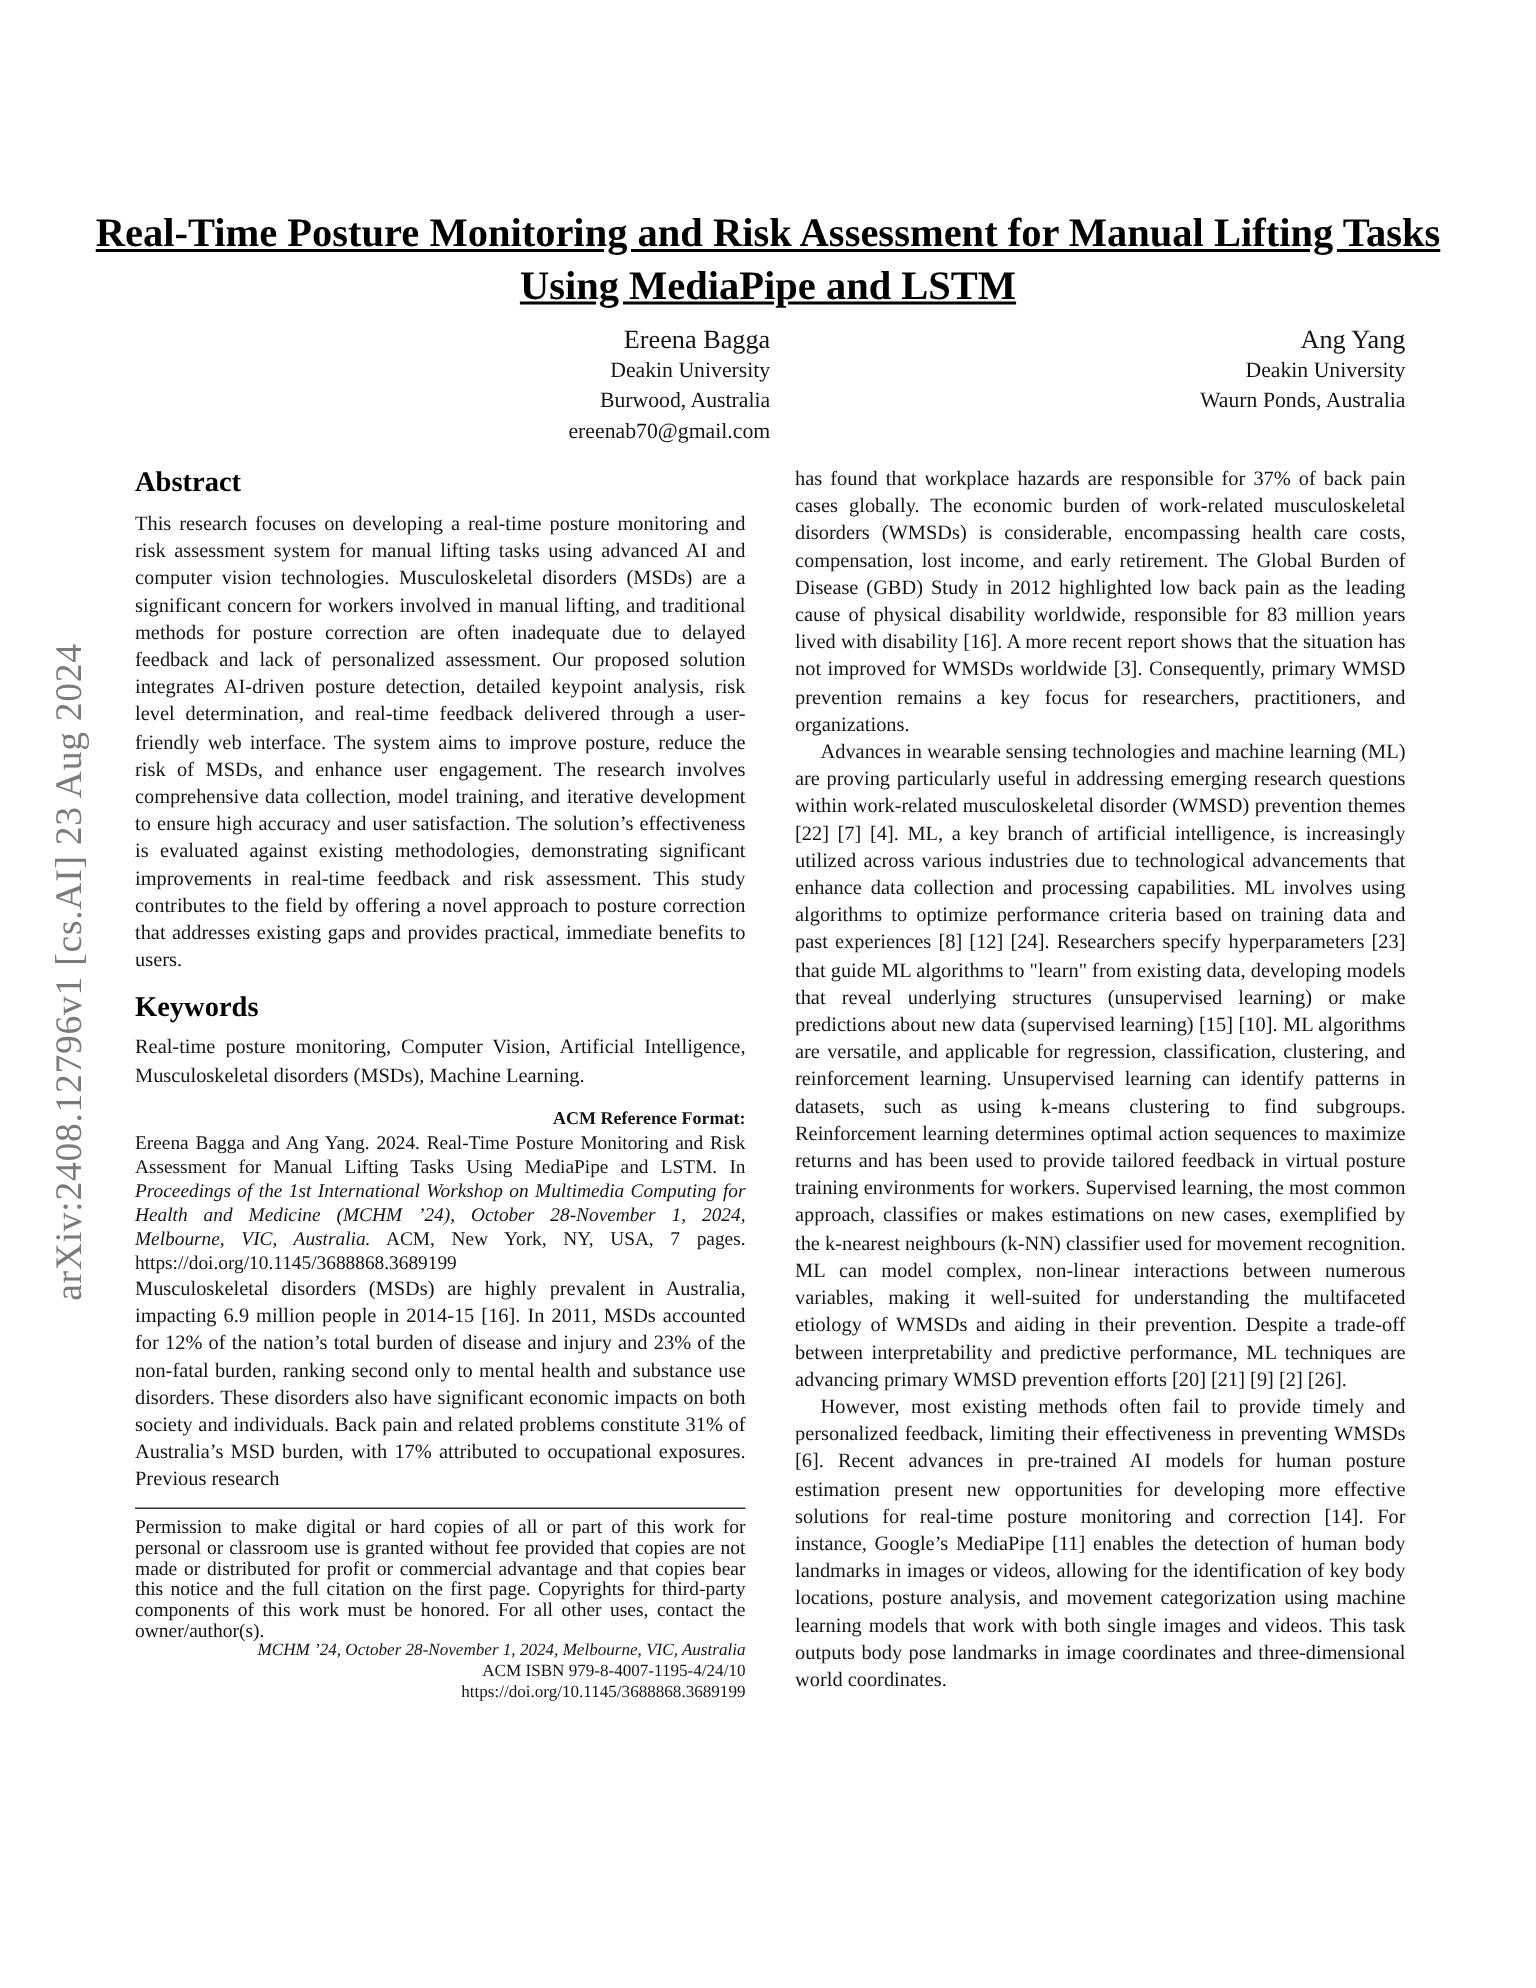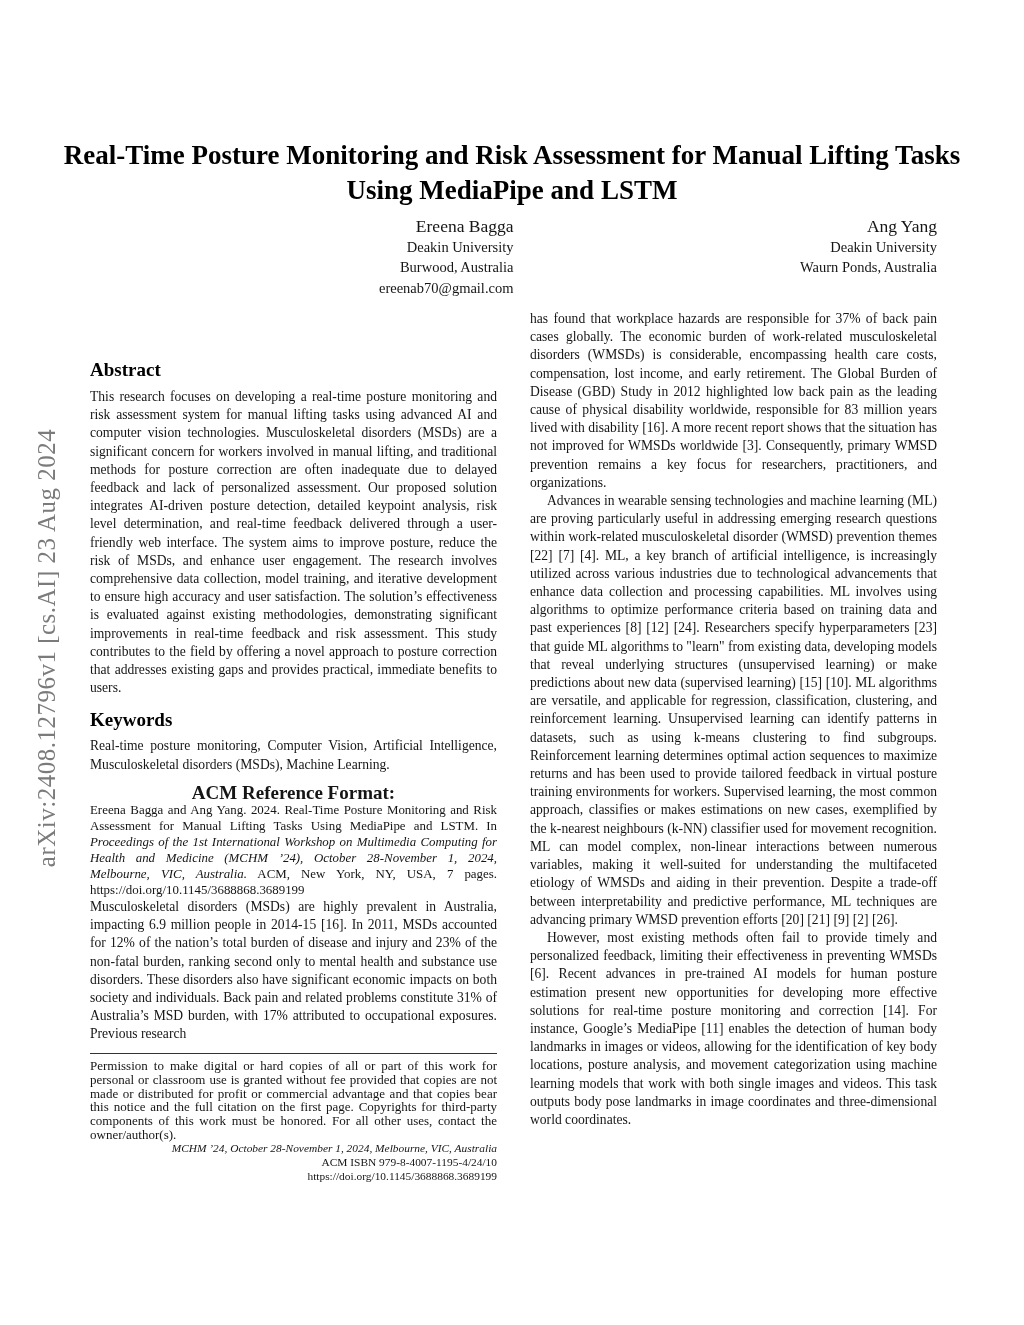--- a/index.html
+++ b/index.html
@@ -31,20 +31,21 @@
     top: 138px;
     left: 62px;
     width: 900px;
     text-align: center;
   }
   .paper-title {
     font-size: 27px;
     font-weight: bold;
     line-height: 35px;
     color: #000000;
+    text-decoration: underline;
   }
   .authors-row {
     position: absolute;
     top: 216px;
     left: 90px;
     width: 847px;
     display: flex;
   }
   .author-block {
     flex: 1;
@@ -55,36 +56,36 @@
   .author-line { font-size: 14.5px; }
   
   .col {
     position: absolute;
     top: 310px;
     width: 407px;
     text-align: justify;
     font-size: 13.6px;
     line-height: 18.2px;
   }
-  .col-left  { left: 90px; margin-top: 48px; }
+  .col-left  { left: 90px; }
   .col-right { left: 530px; }
   .section-heading {
     font-size: 19px;
     font-weight: bold;
     color: #000000;
     text-align: left;
     line-height: 23px;
   }
   .abstract-heading { margin-bottom: 7px; }
   .keywords-heading { margin-top: 11px; margin-bottom: 6px; font-family: Liberation Serif, serif; }
   .acm-ref-heading {
-    font-size: 19px;
+    font-size: 12px;
     font-weight: bold;
     margin-top: 10px;
-    text-align: center;
+    text-align: right;
   }
   .acm-ref-text {
     font-size: 12.9px;
     line-height: 16px;
     overflow-wrap: anywhere;
   }
   .intro-heading { margin-top: 14px; margin-bottom: 8px; }
   .intro-heading .heading-number { margin-right: 17px; }
   .para-indent { text-indent: 17px; }
   

